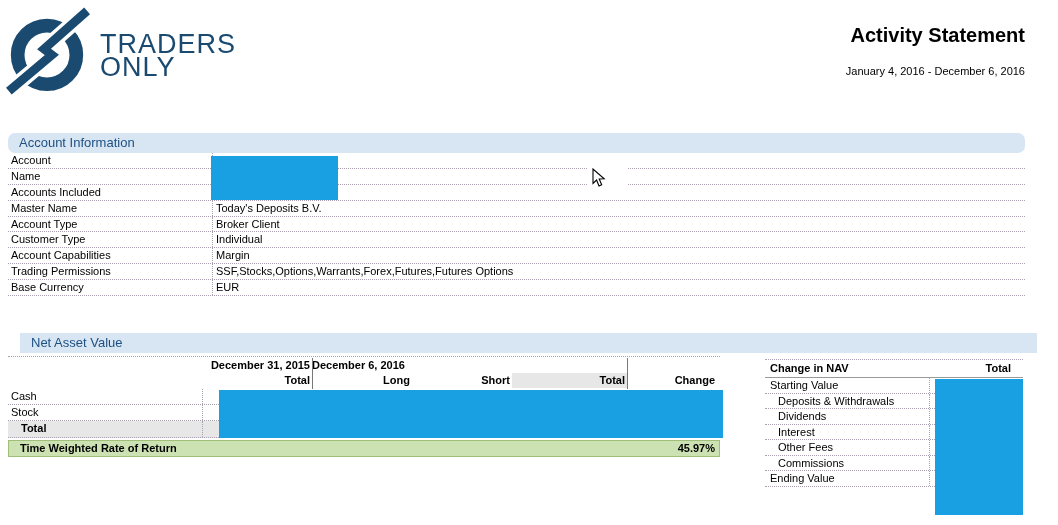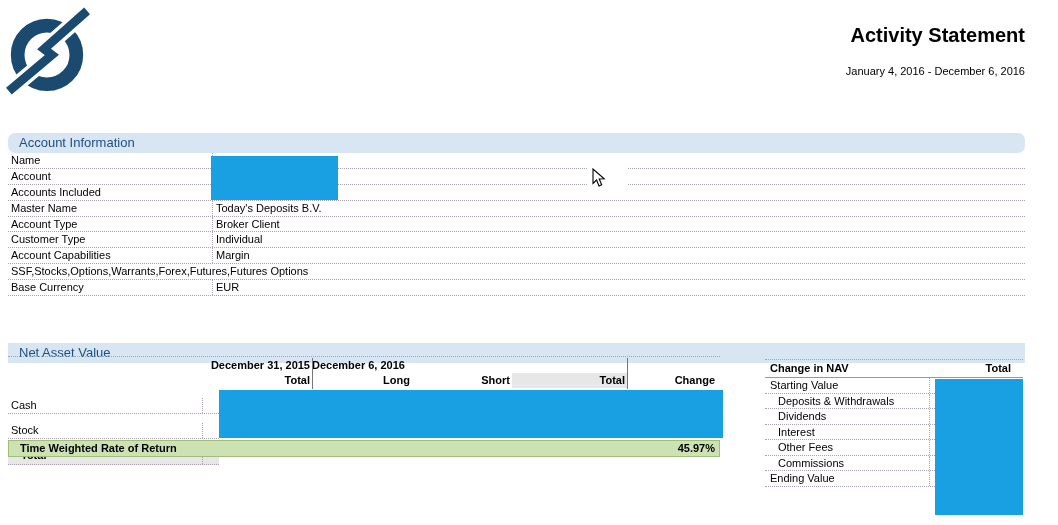--- a/index.html
+++ b/index.html
@@ -34,21 +34,21 @@
   
   .cursor-wrap { position:absolute; left:588px; top:166px; width:40px; height:23px; background:#fff; }
   .cursor-wrap svg { position:absolute; left:4px; top:2px; }
 
   
   .nav-table { position:absolute; left:8px; top:356px; width:712px; height:100px;
                border-top:1px dotted #ab9fb2; font-size:11px; }
   .nav-h { position:absolute; font-weight:bold; line-height:15px; text-align:right; }
   .vline { position:absolute; top:1px; height:31px; width:0; border-left:1px solid #777; }
   .nav-rows { position:absolute; left:0; top:32px; width:211px; }
-  .nav-row { display:flex; height:16px; border-bottom:1px dotted #ab9fb2;margin-top:9px; }
+  .nav-row { display:flex; height:16px; border-bottom:1px dotted #ab9fb2; }
   .nav-row .nav-label { width:195px; padding-left:3px; line-height:15px; border-right:1px dotted #ab9fb2; }
   .nav-row.total-row { background:#e7e7e7; height:17px; font-weight:bold; }
   .nav-row.total-row .nav-label { padding-left:13px; }
   .twr-row { position:absolute; left:0; top:83px; width:712px; height:17px;
              background:var(--twr-green-bg); border:1px solid #9fbe78;
              display:flex; justify-content:space-between; font-weight:bold; }
   .twr-row div { line-height:15px; }
   .twr-label { padding-left:11px; }
   .twr-value { padding-right:4px; }
 
@@ -67,76 +67,81 @@
 <body>
 
 <div class="page">
 
   <div class="logo">
     <svg width="88" height="88" viewBox="0 0 90 90">
       <circle class="ring" cx="45" cy="49" r="30" fill="none" stroke="#1A4A70" stroke-width="14"></circle>
       <path class="bolt-under" d="M86,4 L42,43 L50,49 L6,86" stroke="#ffffff" stroke-width="16" fill="none"></path>
       <path class="bolt" d="M86,4 L42,43 L50,49 L6,86" stroke="#1A4A70" stroke-width="9" fill="none"></path>
     </svg>
+    <div class="logo-text">
+      <div class="logo-line1">TRADERS</div>
+      <div class="logo-line2">ONLY</div>
+    </div>
   </div>
 
   <div class="title-block">
     <h1>Activity Statement</h1>
     <div class="date-range">January 4, 2016 - December 6, 2016</div>
   </div>
 
   <div class="section-bar" style="top:133px;border-radius:7px;">Account Information</div>
 
   <div class="kv-table">
     <div class="kv-row">
+      <div class="kv-label">Account</div>
+      <div class="kv-value"></div>
+    </div>
+    <div class="kv-row">
       <div class="kv-label">Name</div>
       <div class="kv-value"></div>
     </div>
     <div class="kv-row">
-      <div class="kv-label">Account</div>
-      <div class="kv-value"></div>
-    </div>
-    <div class="kv-row">
       <div class="kv-label">Accounts Included</div>
       <div class="kv-value"></div>
     </div>
     <div class="kv-row">
       <div class="kv-label">Master Name</div>
       <div class="kv-value">Today's Deposits B.V.</div>
     </div>
     <div class="kv-row">
       <div class="kv-label">Account Type</div>
       <div class="kv-value">Broker Client</div>
     </div>
     <div class="kv-row">
       <div class="kv-label">Customer Type</div>
       <div class="kv-value">Individual</div>
     </div>
     <div class="kv-row">
       <div class="kv-label">Account Capabilities</div>
       <div class="kv-value">Margin</div>
     </div>
     <div class="kv-row">
+      <div class="kv-label">Trading Permissions</div>
       <div class="kv-value">SSF,Stocks,Options,Warrants,Forex,Futures,Futures Options</div>
     </div>
     <div class="kv-row">
       <div class="kv-label">Base Currency</div>
       <div class="kv-value">EUR</div>
     </div>
   </div>
 
   <div class="redaction" style="left:211px; top:156px; width:127px; height:44px;"></div>
 
   <div class="cursor-wrap">
     <svg width="14" height="20" viewBox="0 0 14 20">
       <path d="M1,1 L1,15.5 L4.6,12 L7,18 L9.7,16.8 L7.2,11 L12.2,10.8 Z" fill="#ffffff" stroke="#000000" stroke-width="1.1"></path>
     </svg>
   </div>
 
-  <div class="section-bar" style="top:343px;">Net Asset Value</div>
+  <div class="section-bar" style="top:333px;margin-left:12px;">Net Asset Value</div>
 
   <div class="nav-table">
 
     <div class="nav-h" style="left:0; top:1px; width:302px;">December 31, 2015</div>
     <div class="nav-h" style="left:304px; top:1px; width:315px; text-align:left;">December 6, 2016</div>
 
     <div class="nav-h" style="left:202px; top:16px; width:100px;">Total</div>
     <div class="nav-h" style="left:304px; top:16px; width:98px;">Long</div>
     <div class="nav-h" style="left:404px; top:16px; width:98px;">Short</div>
     <div class="nav-h" style="left:504px; top:16px; width:115px; background:#e7e7e7; padding-right:2px;">Total</div>

